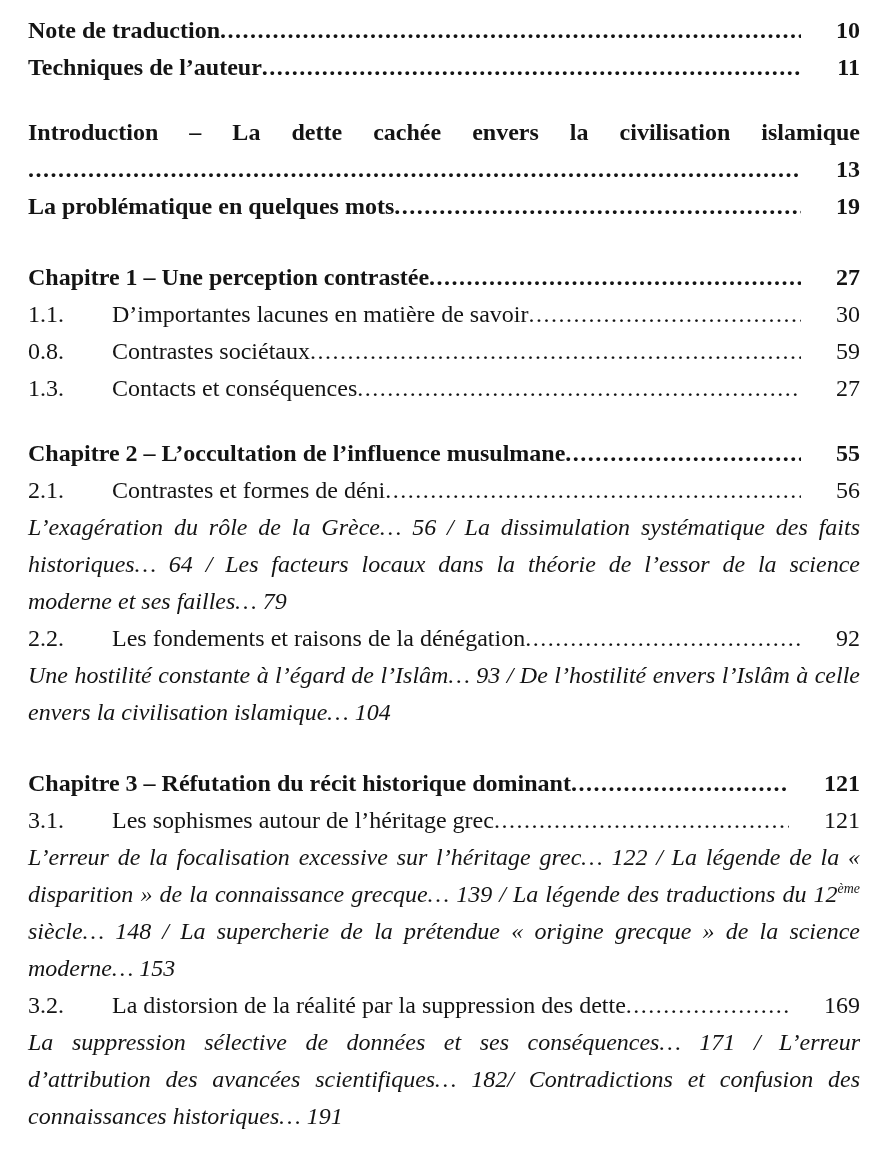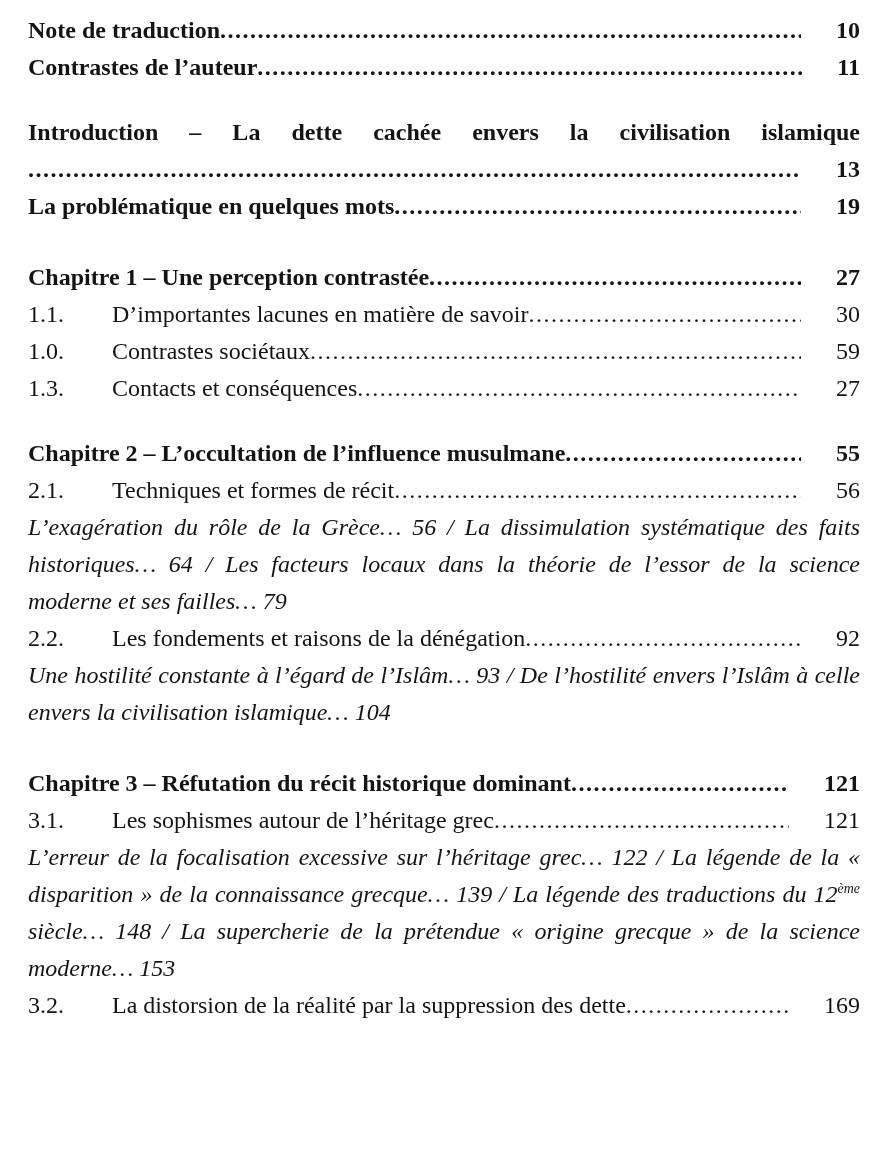--- a/index.html
+++ b/index.html
@@ -67,21 +67,21 @@
 <body>
 
 <div>
 
   <div class="row bold">
     <span class="label">Note de traduction</span>
     <span class="dots">............................................................................................................................................................................................................................</span>
     <span class="pagenum">10</span>
   </div>
   <div class="row bold">
-    <span class="label">Contrastes de l’auteur</span>
+    <span class="label">Techniques de l’auteur</span>
     <span class="dots">............................................................................................................................................................................................................................</span>
     <span class="pagenum">11</span>
   </div>
 
   <div class="gap-sm"></div>
 
   <div class="jline">Introduction – La dette cachée envers la civilisation islamique</div>
   <div class="row bold">
     <span class="dots">............................................................................................................................................................................................................................</span>
     <span class="pagenum">13</span>
@@ -99,42 +99,42 @@
     <span class="dots">............................................................................................................................................................................................................................</span>
     <span class="pagenum">27</span>
   </div>
   <div class="row">
     <span class="num">1.1.</span>
     <span class="label">D’importantes lacunes en matière de savoir</span>
     <span class="dots">............................................................................................................................................................................................................................</span>
     <span class="pagenum">30</span>
   </div>
   <div class="row">
-    <span class="num">1.0.</span>
+    <span class="num">0.8.</span>
     <span class="label">Contrastes sociétaux</span>
     <span class="dots">............................................................................................................................................................................................................................</span>
     <span class="pagenum">59</span>
   </div>
   <div class="row">
     <span class="num">1.3.</span>
     <span class="label">Contacts et conséquences</span>
     <span class="dots">............................................................................................................................................................................................................................</span>
     <span class="pagenum">27</span>
   </div>
 
   <div class="gap-sm"></div>
 
   <div class="row bold">
     <span class="label">Chapitre 2 – L’occultation de l’influence musulmane</span>
     <span class="dots">............................................................................................................................................................................................................................</span>
     <span class="pagenum">55</span>
   </div>
   <div class="row">
     <span class="num">2.1.</span>
-    <span class="label">Techniques et formes de récit</span>
+    <span class="label">Contrastes et formes de déni</span>
     <span class="dots">............................................................................................................................................................................................................................</span>
     <span class="pagenum">56</span>
   </div>
   <p class="detail">L’exagération du rôle de la Grèce… 56 / La dissimulation systématique des faits historiques… 64 / Les facteurs locaux dans la théorie de l’essor de la science moderne et ses failles… 79</p>
   <div class="row">
     <span class="num">2.2.</span>
     <span class="label">Les fondements et raisons de la dénégation</span>
     <span class="dots">............................................................................................................................................................................................................................</span>
     <span class="pagenum">92</span>
   </div>
@@ -153,14 +153,15 @@
     <span class="dots">............................................................................................................................................................................................................................</span>
     <span class="pagenum">121</span>
   </div>
   <p class="detail"><span>L’erreur de la focalisation excessive sur l’héritage grec… 122 / La légende de la « disparition » de la connaissance grecque… 139 / La légende des traductions du 12</span><sup>ème</sup><span> siècle… 148 / La supercherie de la prétendue « origine grecque » de la science moderne… 153</span></p>
   <div class="row">
     <span class="num">3.2.</span>
     <span class="label">La distorsion de la réalité par la suppression des dette</span>
     <span class="dots">............................................................................................................................................................................................................................</span>
     <span class="pagenum">169</span>
   </div>
+  <p class="detail">La suppression sélective de données et ses conséquences… 171 / L’erreur d’attribution des avancées scientifiques… 182/ Contradictions et confusion des connaissances historiques… 191</p>
 
 </div>
 
 </body></html>

